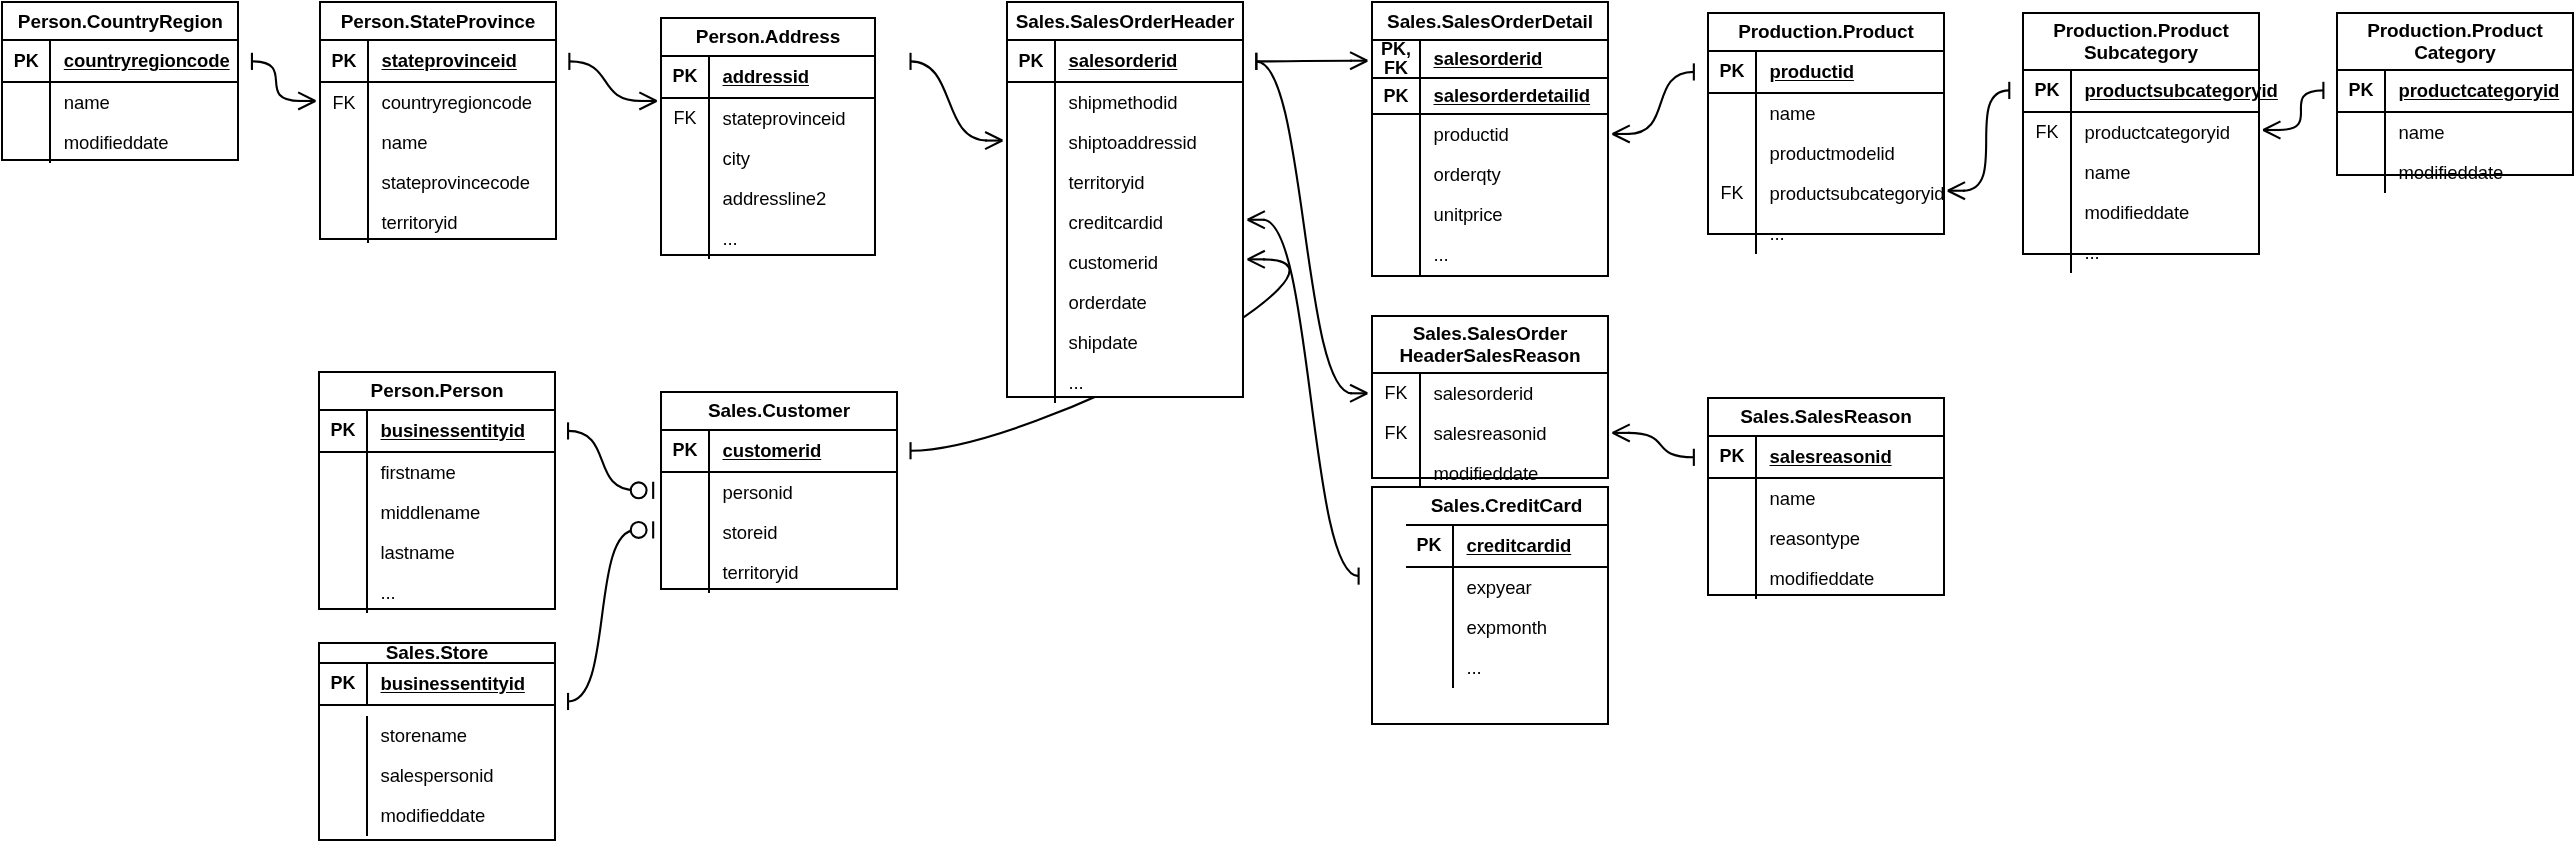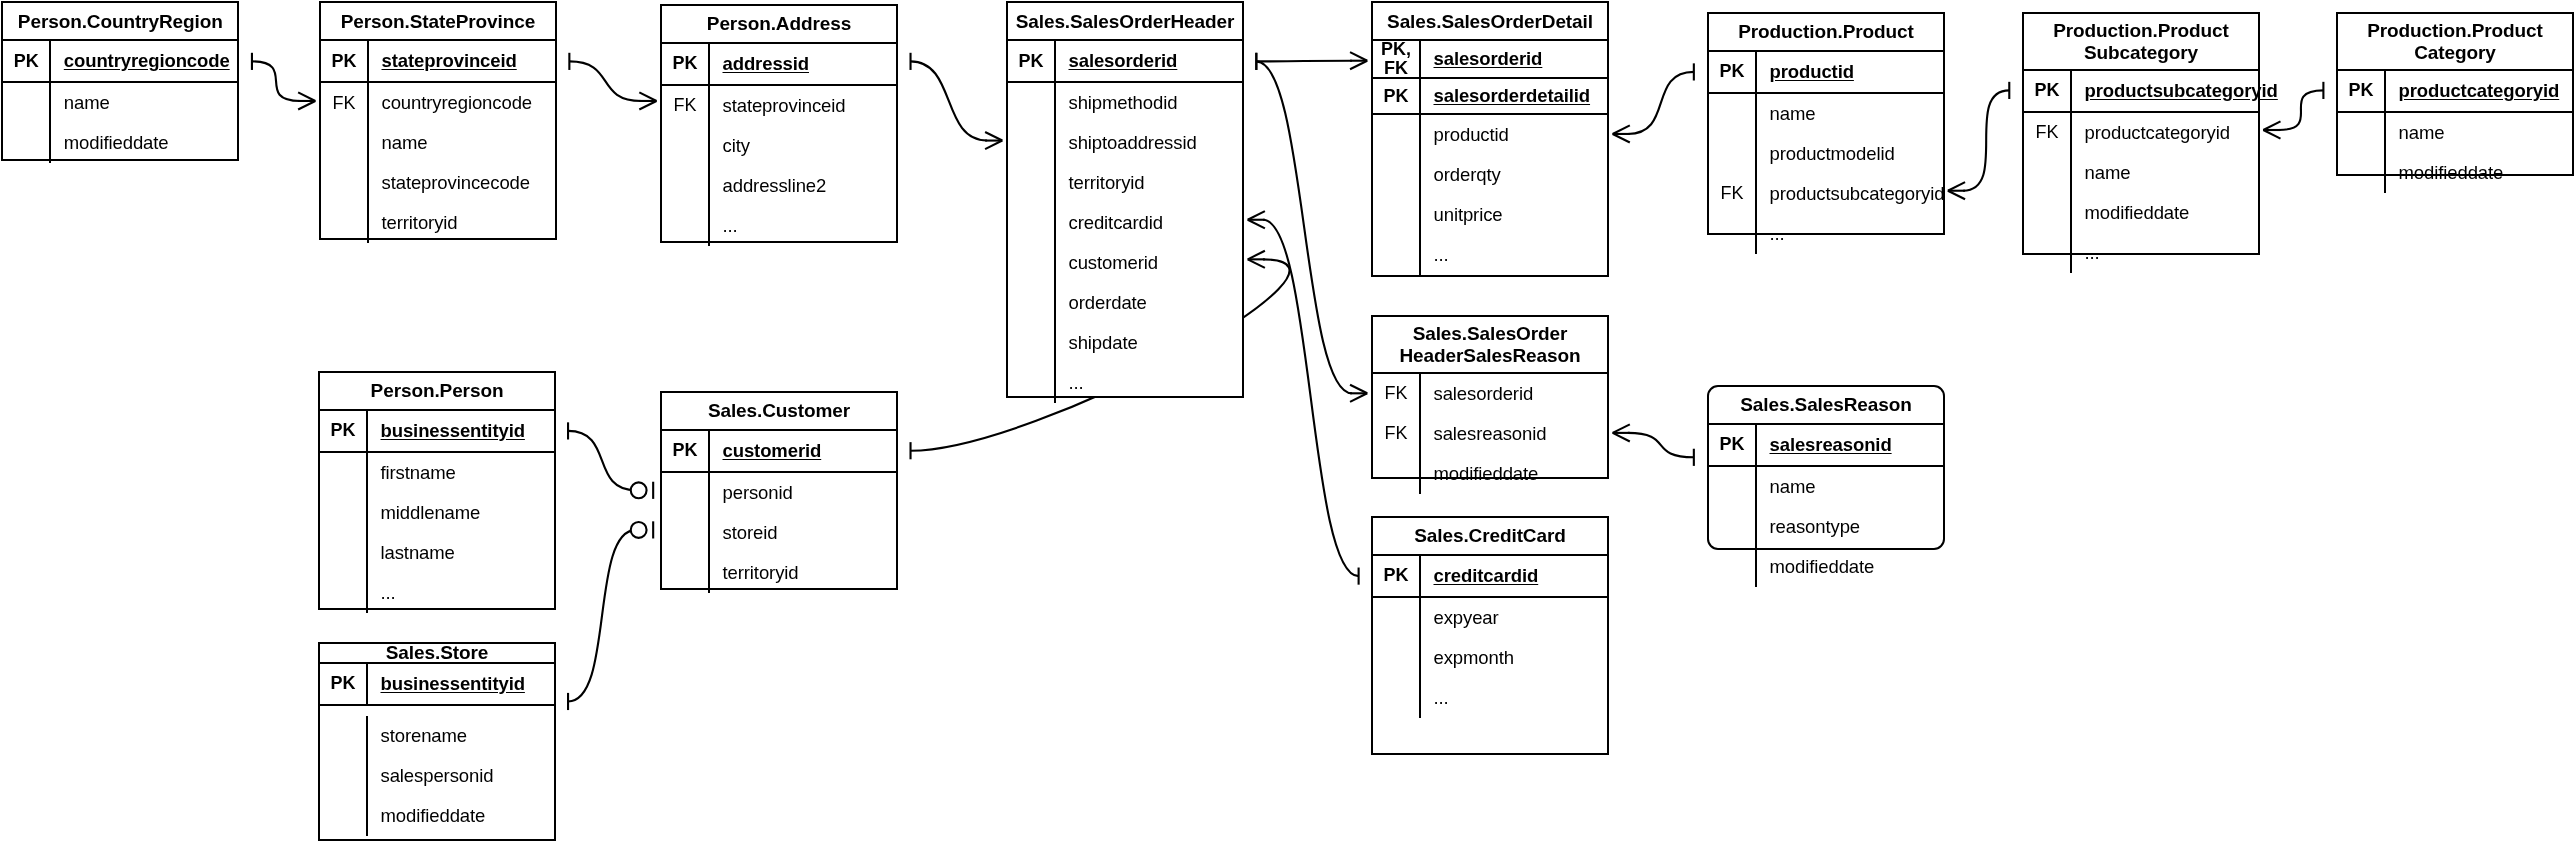--- a/index.html
+++ b/index.html
@@ -173,21 +173,21 @@
         <div class="ent-row" style="height: 40px;">
           <div class="keycell" style="flex-basis: 48px;"></div>
           <div class="attrcell">stateprovincecode</div>
         </div>
         <div class="ent-row" style="height: 40px;">
           <div class="keycell" style="flex-basis: 48px;"></div>
           <div class="attrcell">territoryid</div>
         </div>
       </div>
     </div>
-    <div class="entity" style="left: 660px; top: 4px; width: 238px; height: 239px;">
+    <div class="entity" style="left: 660px; top: 17px; width: 216px; height: 239px;">
       <div class="ent-title" style="height: 38px;">Person.Address</div>
       <div class="ent-pkblock">
         <div class="ent-row" style="height: 40px;">
           <div class="keycell bold" style="flex-basis: 48px;">PK</div>
           <div class="attrcell pk">addressid</div>
         </div>
       </div>
       <div>
         <div class="ent-row" style="height: 40px;">
           <div class="keycell" style="flex-basis: 48px;">FK</div>
@@ -437,21 +437,21 @@
         <div class="ent-row" style="height: 40px;">
           <div class="keycell" style="flex-basis: 48px;">FK</div>
           <div class="attrcell">salesreasonid</div>
         </div>
         <div class="ent-row" style="height: 40px;">
           <div class="keycell" style="flex-basis: 48px;"></div>
           <div class="attrcell">modifieddate</div>
         </div>
       </div>
     </div>
-    <div class="entity" style="left: 1707px; top: 385px; width: 238px; height: 165px; border-radius: 11px;">
+    <div class="entity" style="left: 1707px; top: 397px; width: 238px; height: 199px;">
       <div class="ent-title" style="height: 38px;">Sales.SalesReason</div>
       <div class="ent-pkblock">
         <div class="ent-row" style="height: 40px;">
           <div class="keycell bold" style="flex-basis: 48px;">PK</div>
           <div class="attrcell pk">salesreasonid</div>
         </div>
       </div>
       <div>
         <div class="ent-row" style="height: 40px;">
           <div class="keycell" style="flex-basis: 48px;"></div>
@@ -460,21 +460,21 @@
         <div class="ent-row" style="height: 40px;">
           <div class="keycell" style="flex-basis: 48px;"></div>
           <div class="attrcell">reasontype</div>
         </div>
         <div class="ent-row" style="height: 40px;">
           <div class="keycell" style="flex-basis: 48px;"></div>
           <div class="attrcell">modifieddate</div>
         </div>
       </div>
     </div>
-    <div class="entity" style="left: 1371px; top: 516px; width: 238px; height: 239px;">
+    <div class="entity" style="left: 1371px; top: 486px; width: 238px; height: 239px; padding-left: 33px;">
       <div class="ent-title" style="height: 38px;">Sales.CreditCard</div>
       <div class="ent-pkblock">
         <div class="ent-row" style="height: 40px;">
           <div class="keycell bold" style="flex-basis: 48px;">PK</div>
           <div class="attrcell pk">creditcardid</div>
         </div>
       </div>
       <div>
         <div class="ent-row" style="height: 40px;">
           <div class="keycell" style="flex-basis: 48px;"></div>

